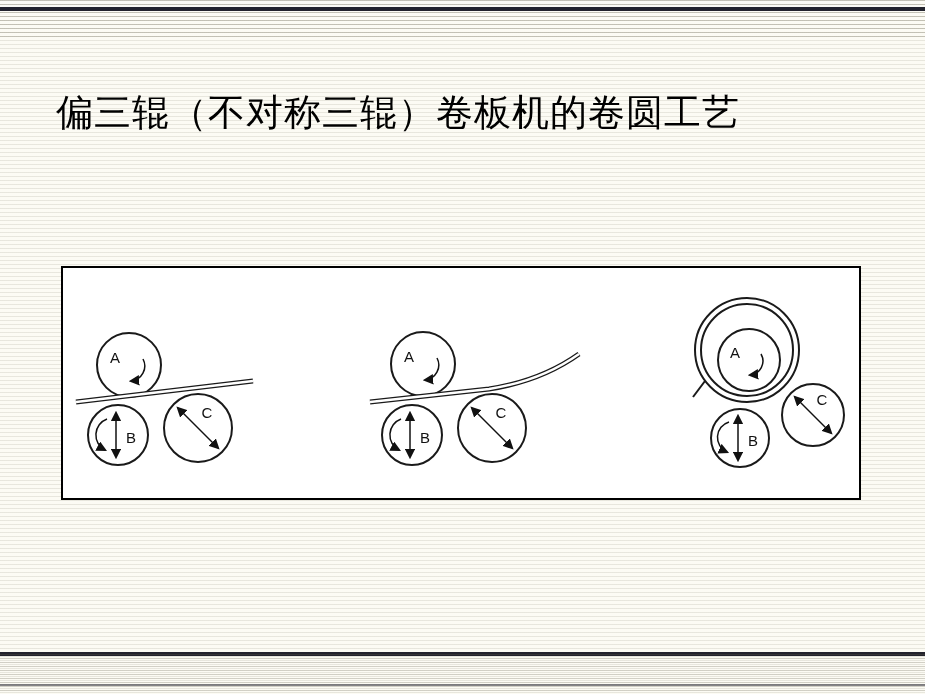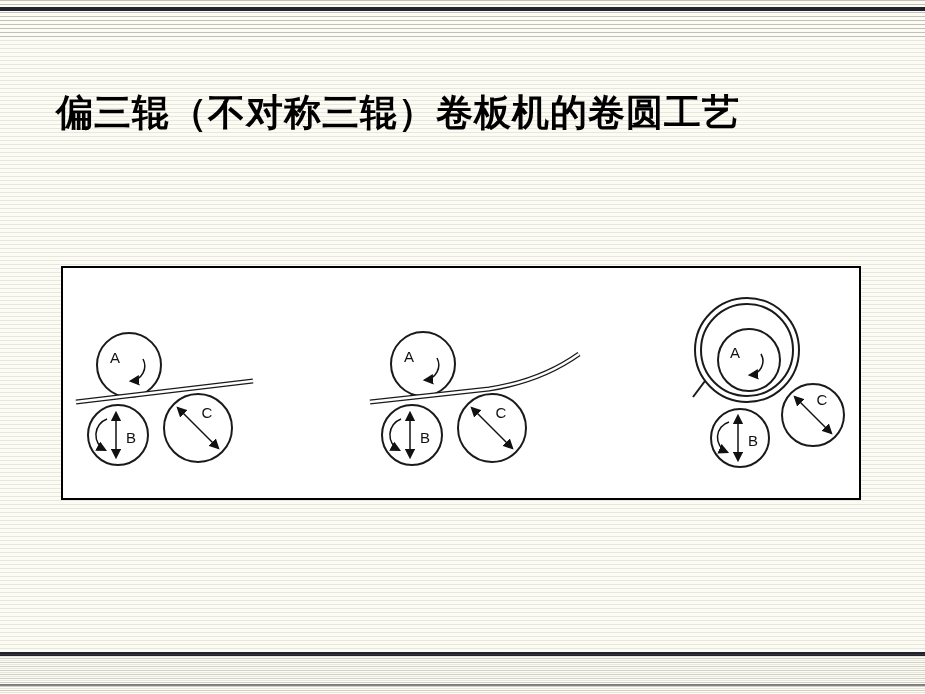--- a/index.html
+++ b/index.html
@@ -30,21 +30,21 @@
   }
   .accent.top { top: 7px; }
   .accent.bottom { top: 652px; }
   .accent.bottom2 { top: 684px; height: 2px; background: rgba(35,35,45,0.55); }
   .slide-title {
     position: absolute;
     left: 56px;
     top: 88px;
     margin: 0;
     font-size: 37px;
-    font-weight: 700;
+    font-weight: 400;
     letter-spacing: 1px;
     color: #000;
     white-space: nowrap;
   }
   .figure-box {
     position: absolute;
     left: 61px;
     top: 266px;
     width: 800px;
     height: 234px;

